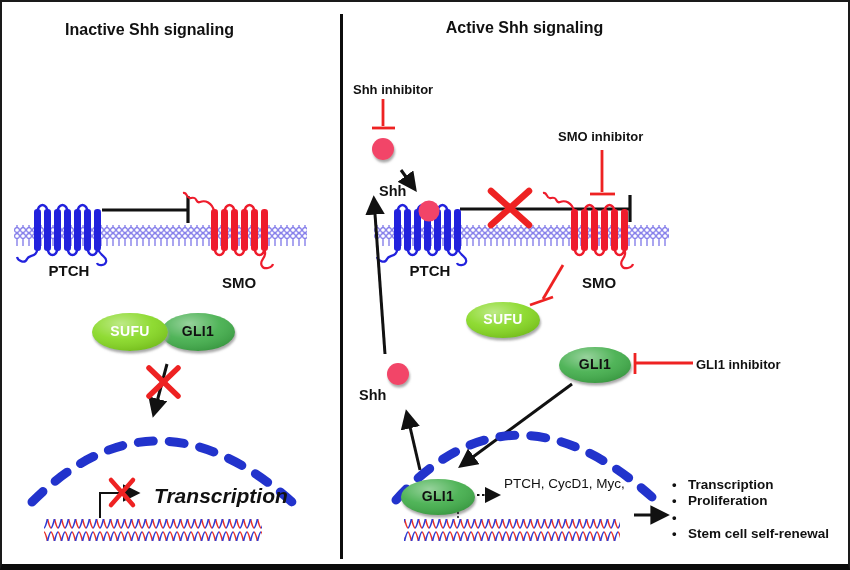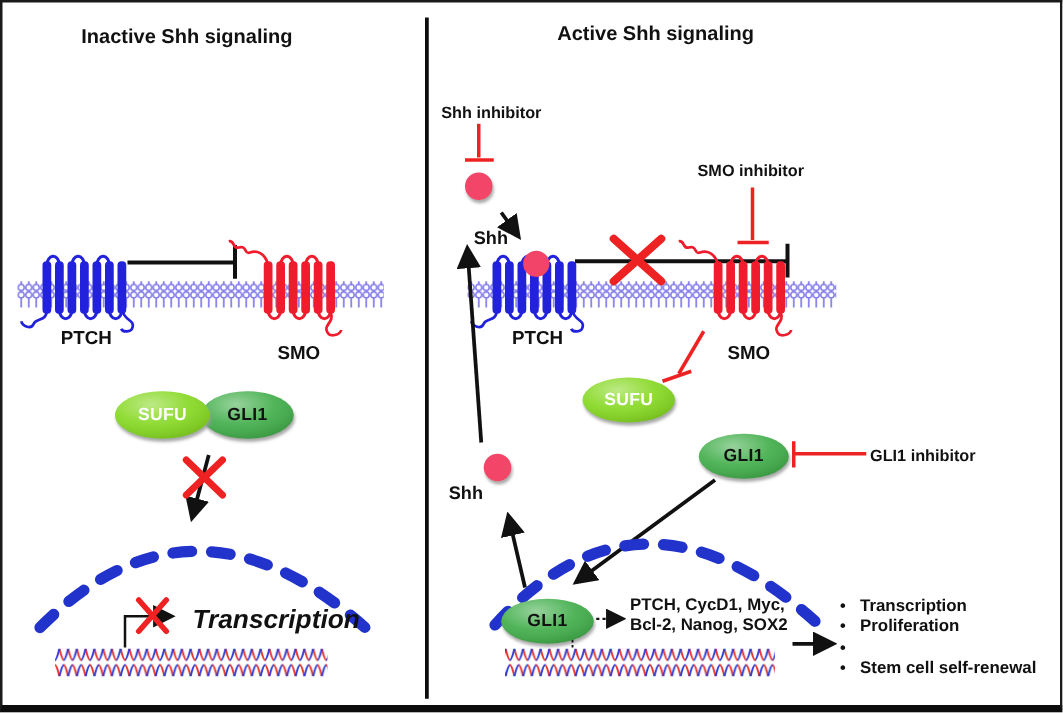--- a/index.html
+++ b/index.html
@@ -8,21 +8,21 @@
     border:2px solid #1a1a1a;border-bottom:6px solid #0c0c0c;box-sizing:border-box;
     font-family:"Liberation Sans",sans-serif;color:#111;overflow:hidden;
   }
   #diagram-svg{position:absolute;left:0;top:0;}
   .lbl{position:absolute;font-weight:bold;white-space:nowrap;}
   .title{font-size:16px;text-align:center;}
   .protein-lbl{font-size:15px;text-align:center;}
   .oval-lbl{font-size:14px;text-align:center;letter-spacing:.3px;}
   .small-lbl{font-size:13px;text-align:center;}
   .shh-lbl{font-size:14.5px;}
-  .genes{position:absolute;left:502px;top:474px;width:150px;font-weight:bold;
+  .genes{position:absolute;left:502px;top:474px;width:150px;font-weight:normal;
          font-size:13.5px;line-height:15.5px;}
   .outcomes{position:absolute;left:670px;top:475px;font-weight:bold;font-size:13.5px;}
   .outcome-row{display:flex;align-items:baseline;height:16.3px;}
   .outcome-dot{width:16px;text-align:left;font-size:13px;}
   .divider{position:absolute;left:338px;top:12px;width:3px;height:545px;background:#0d0d0d;}
   .white-text{color:#fff;}
 </style>
 </head>
 <body>
 
@@ -198,21 +198,20 @@
   <div class="lbl shh-lbl" style="left:377px;top:181px;">Shh</div>
   <div class="lbl shh-lbl" style="left:357px;top:385px;">Shh</div>
   <div class="lbl protein-lbl" style="left:399px;top:260px;width:58px;">PTCH</div>
   <div class="lbl protein-lbl" style="left:571px;top:272px;width:52px;">SMO</div>
   <div class="lbl oval-lbl white-text" style="left:465px;top:309px;width:72px;">SUFU</div>
   <div class="lbl oval-lbl" style="left:557px;top:354px;width:72px;">GLI1</div>
   <div class="lbl oval-lbl" style="left:400px;top:486px;width:72px;">GLI1</div>
 
   <div class="genes">
     <div>PTCH, CycD1, Myc,</div>
-    <div>Bcl-2, Nanog, SOX2</div>
   </div>
 
   <div class="outcomes">
     <div class="outcome-row">
       <span class="outcome-dot">•</span>
       <span>Transcription</span>
     </div>
     <div class="outcome-row">
       <span class="outcome-dot">•</span>
       <span>Proliferation</span>

